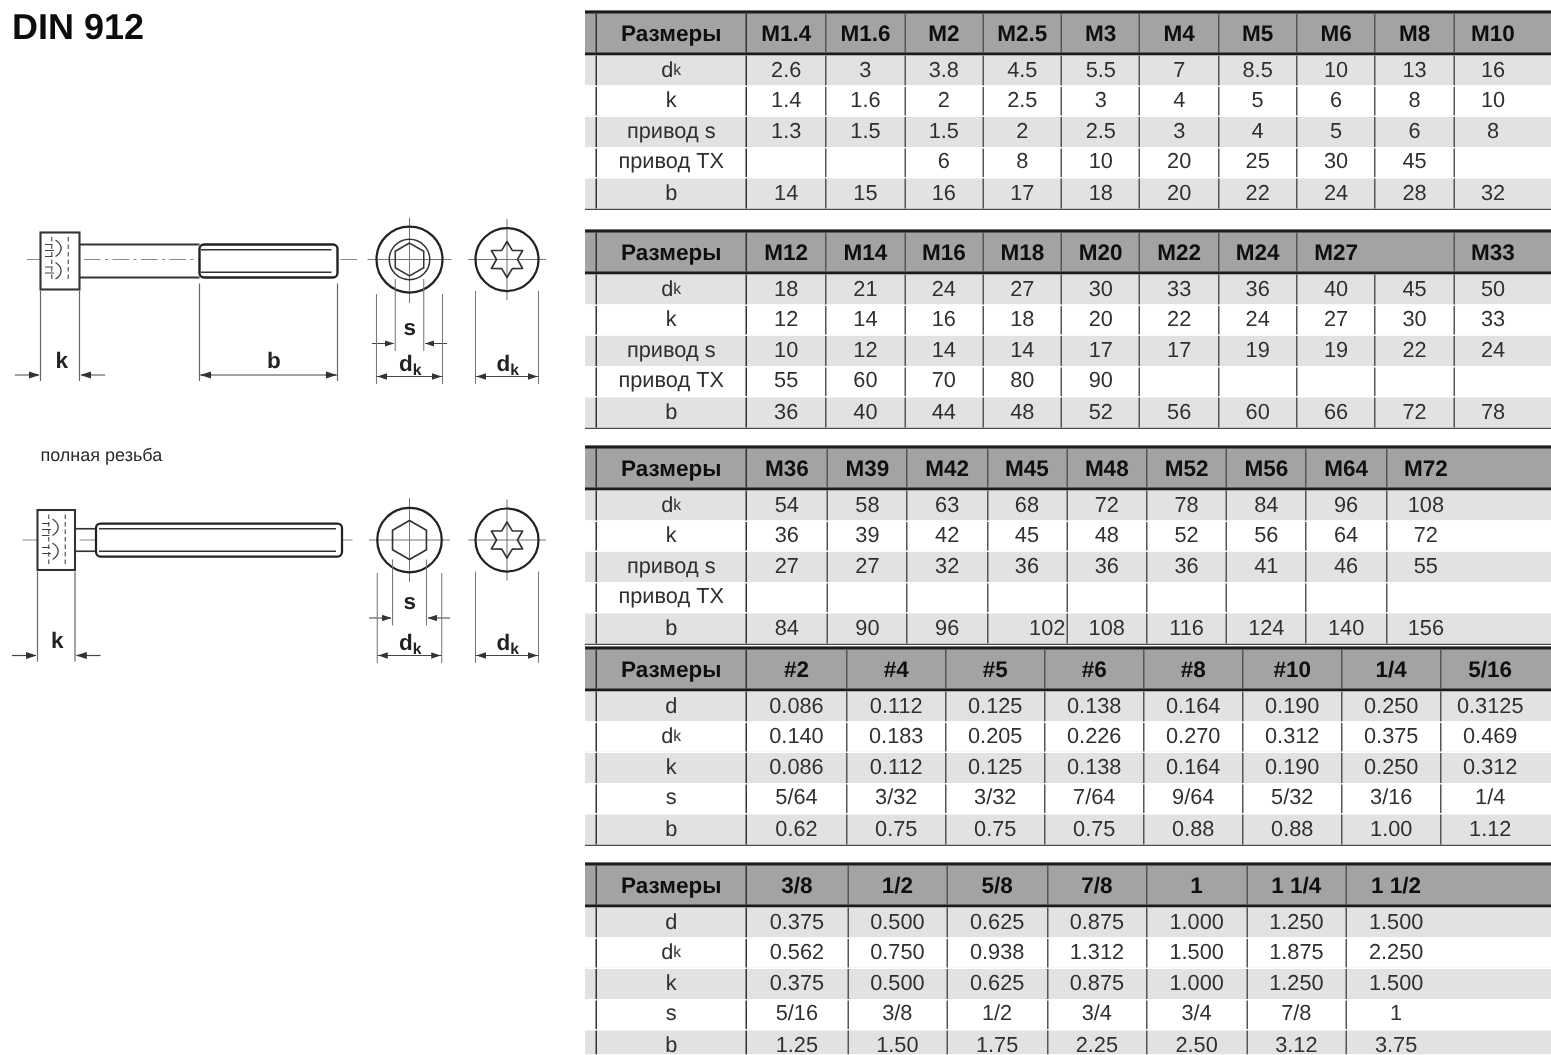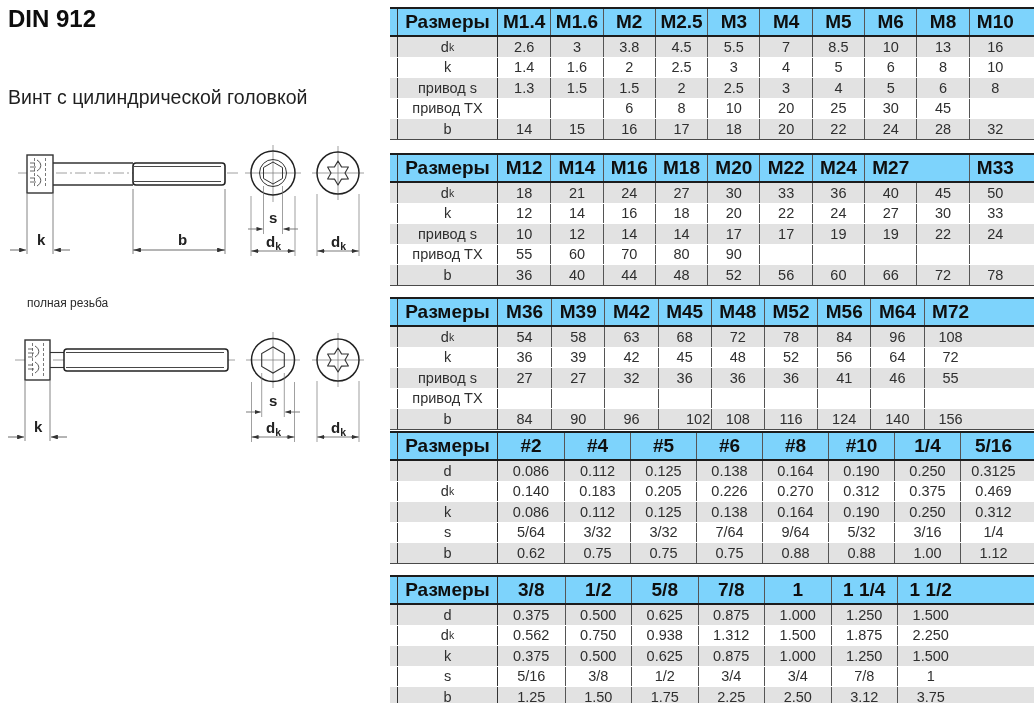--- a/index.html
+++ b/index.html
@@ -7,22 +7,22 @@
         font-family:"Liberation Sans", sans-serif;color:#1a1a1a;}
   
   .title{position:absolute;left:8px;top:4px;font-size:24px;font-weight:bold;line-height:30px;color:#0d0d0d;}
   .subtitle{position:absolute;left:8px;top:86px;font-size:19.5px;color:#1f1f1f;}
   .thread-note{position:absolute;left:27px;top:296px;font-size:12px;color:#2a2a2a;}
   
   .tbl{position:absolute;left:390px;width:644px;font-size:14.5px;border-bottom:1.4px solid #4a4a4a;}
   .trow{display:flex;align-items:stretch;}
   .trow>div{display:flex;align-items:center;justify-content:center;box-sizing:border-box;
             white-space:nowrap;overflow:hidden;}
-  .hrow{height:26px;background:#7dd3fc;border-top:2px solid #1c1c1c;border-bottom:2.2px solid #1c1c1c;
-        font-weight:bold;font-size:19px;color:#0f0f0f;}
+  .hrow{height:26px;background:#a3a3a3;border-top:2px solid #1c1c1c;border-bottom:2.2px solid #1c1c1c;
+        font-weight:bold;font-size:15px;color:#0f0f0f;}
   .drow{height:19.5px;color:#2f2f2f;}
   .drow ~ .drow{border-top:1px solid #fff;}
   .stripe{background:#e2e2e2;}
   .white{background:#ffffff;}
   .pad{width:7px;}
   .lbl{width:101px;border-left:1.5px solid #333;border-right:1.5px solid #333;}
   .vcell + .vcell{border-left:1px solid #555;}
   .vcell:last-of-type{border-right:1px solid #555;}
   .filler{flex:1;}
   sub{font-size:10.5px;line-height:1;}
@@ -31,21 +31,20 @@
   svg text{font-family:"Liberation Sans", sans-serif;font-size:15px;font-weight:600;fill:#222;}
 </style>
 </head>
 <body>
 
 <div id="page">
 
   <div class="title">
     <div>DIN 912</div>
   </div>
-  <div class="subtitle">Винт с цилиндрической головкой</div>
   <div class="thread-note">полная резьба</div>
 
   <svg class="drawing" style="top:142px" width="390" height="125" viewBox="0 0 390 125">
     <defs>
       <marker id="a1" markerWidth="9" markerHeight="6" refX="8.6" refY="3" orient="auto">
         <path d="M0,0 L9,3 L0,6 Z" fill="#333"></path>
       </marker>
     </defs>
     <g>
       <line x1="18" y1="31" x2="238" y2="31" stroke="#888" stroke-width="0.8" stroke-dasharray="11 3 2 3"></line>

